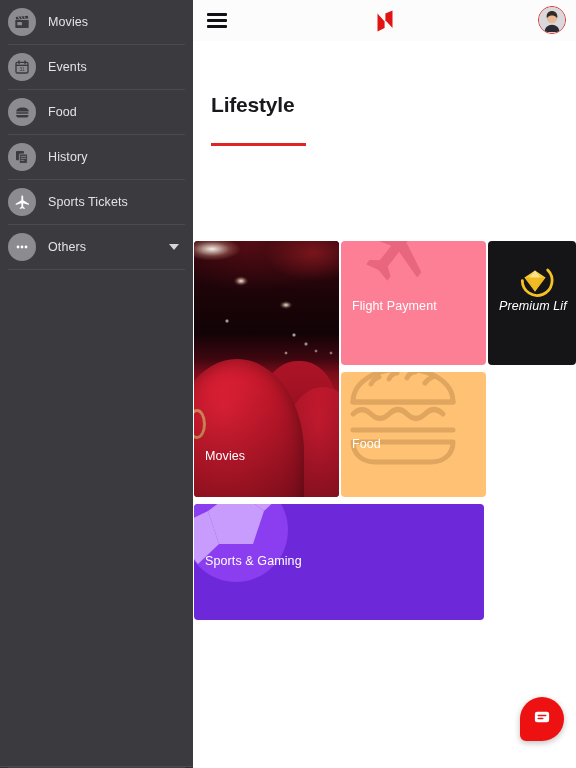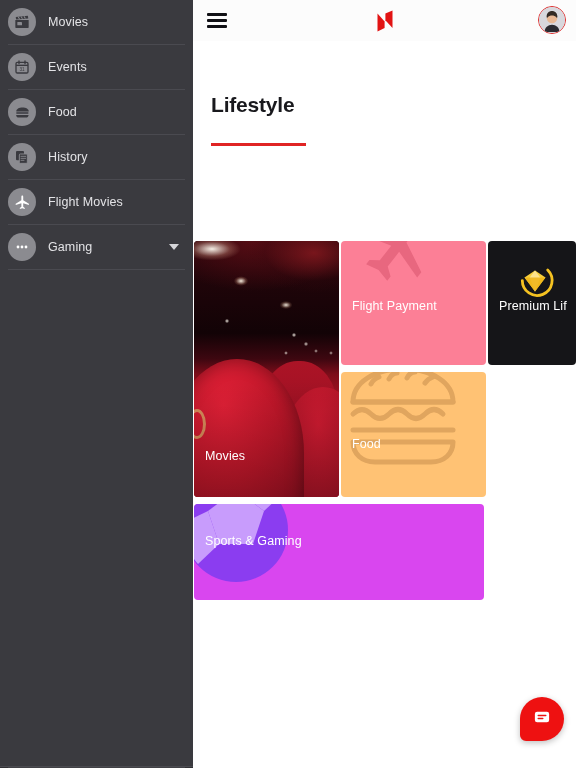--- a/index.html
+++ b/index.html
@@ -238,25 +238,25 @@
   
   #tile-food {
     width: 145px; height: 125px;
     background: #ffc274;
   }
   
   #tile-premium {
     width: 88px; height: 124px;
     background: #151518;
   }
-  #tile-premium .tile-label { color:#ffffff; }
+  #tile-premium .tile-label { color:#ffffff;font-style:italic; }
   
   #tile-sports {
-    width: 290px; height: 96px;
-    background: #d946ef;
+    width: 290px; height: 116px;
+    background: #6d28d9;
   }
 
   .col-right { display: flex; flex-direction: column; }
   .spacer-h6 { height: 7px; }
   .spacer-w6 { width: 6px; }
 
   
   .fab {
     position: absolute;
     right: 12px; bottom: 27px;
@@ -327,33 +327,33 @@
         <span class="nav-label">History</span>
       </div>
       <div class="nav-divider"></div>
 
       <div class="nav-item">
         <span class="nav-icon">
           <svg width="17" height="17" viewBox="0 0 24 24" fill="#ffffff">
             <path d="M21 15.5v-1.8l-8-4.8V3.6c0-.9-.6-1.6-1.3-1.6s-1.3.7-1.3 1.6v5.3l-8 4.8v1.8l8-2.4v4.9l-2.2 1.6v1.4l3.5-1 3.5 1v-1.4l-2.2-1.6v-4.9z"></path>
           </svg>
         </span>
-        <span class="nav-label">Flight Movies</span>
+        <span class="nav-label">Sports Tickets</span>
       </div>
       <div class="nav-divider"></div>
 
       <div class="nav-item">
         <span class="nav-icon">
           <svg width="16" height="16" viewBox="0 0 24 24" fill="#ffffff">
             <circle cx="6" cy="12" r="2.1"></circle>
               <circle cx="12" cy="12" r="2.1"></circle>
               <circle cx="18" cy="12" r="2.1"></circle>
           </svg>
         </span>
-        <span class="nav-label">Gaming</span>
+        <span class="nav-label">Others</span>
         <span class="nav-caret"></span>
       </div>
       <div class="nav-divider"></div>
     </div>
 
     <div class="nav-bottom">
       <div class="nav-divider"></div>
     </div>
   </aside>
 

